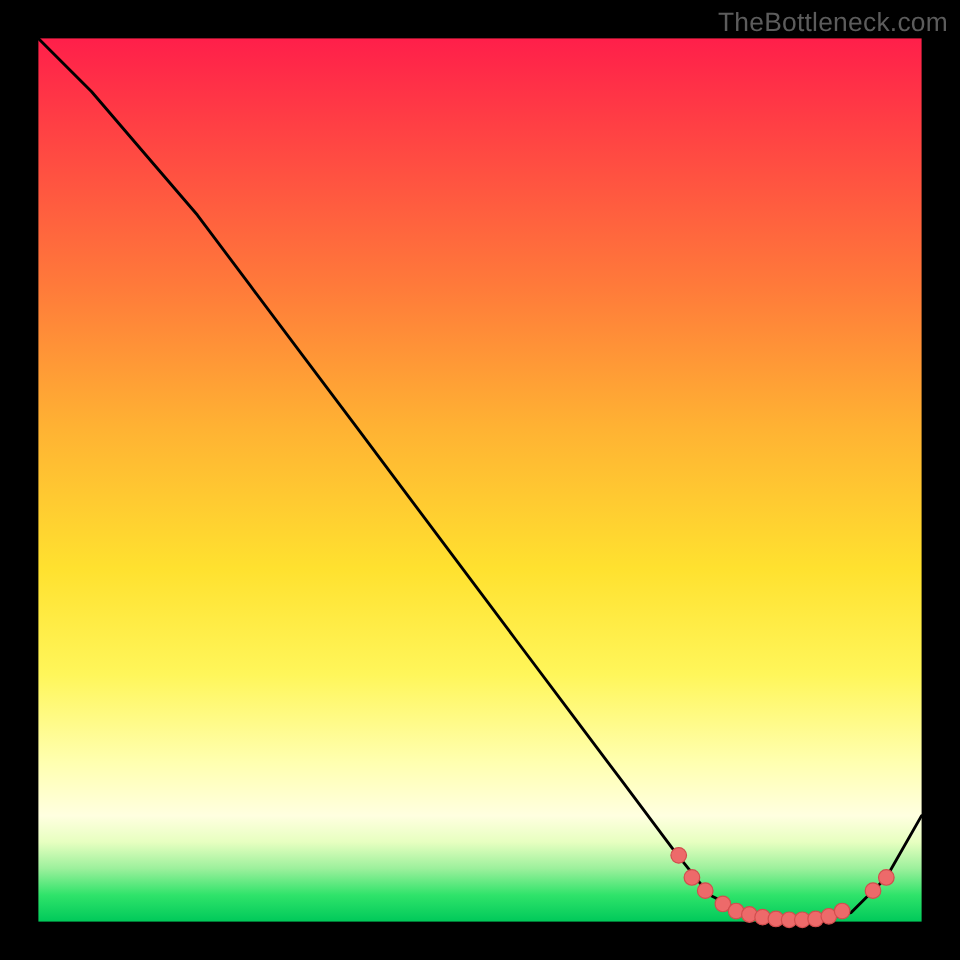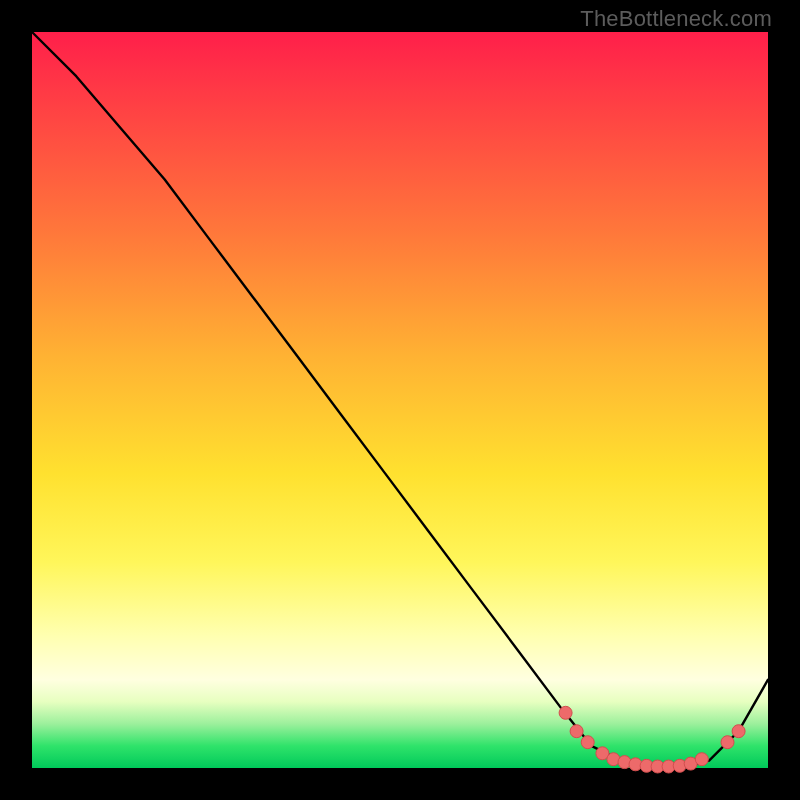--- a/index.html
+++ b/index.html
@@ -36,21 +36,21 @@
       #ffffe0 88%,
       #e7ffc0 91%,
       #9cf09c 94%,
       #2fe36a 97%,
       #00c95a 100%
     );
   }
   .watermark {
     position: absolute;
     top: 6px;
-    right: 28px;
+    right: 10px;
     color: #5c5c5c;
     font-size: 22px;
     letter-spacing: 0.2px;
     font-weight: 500;
     user-select: none;
   }
   svg.curve {
     position: absolute;
     left: 0;
     top: 0;

